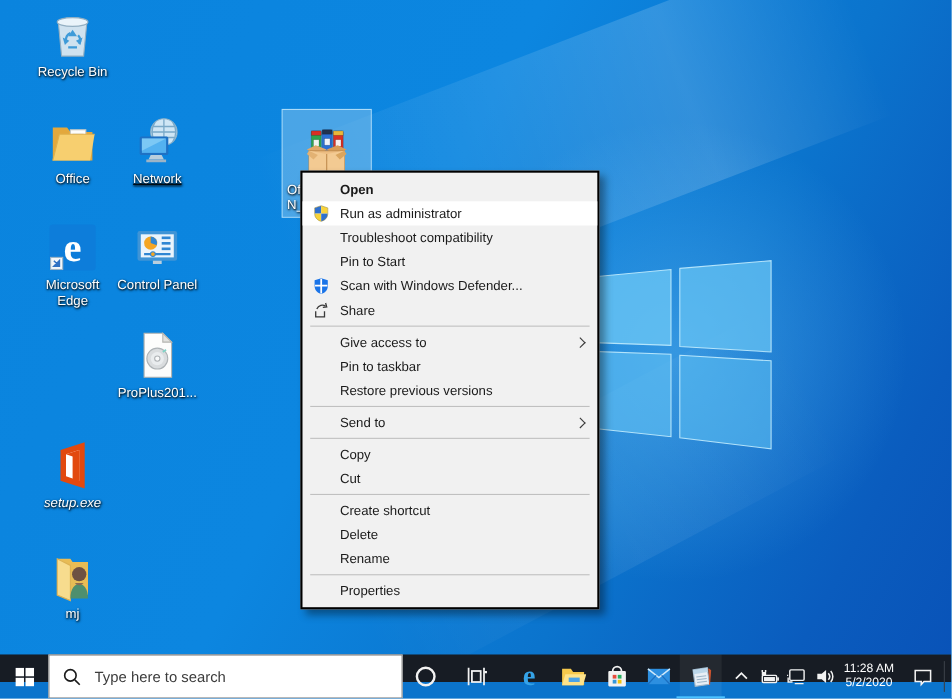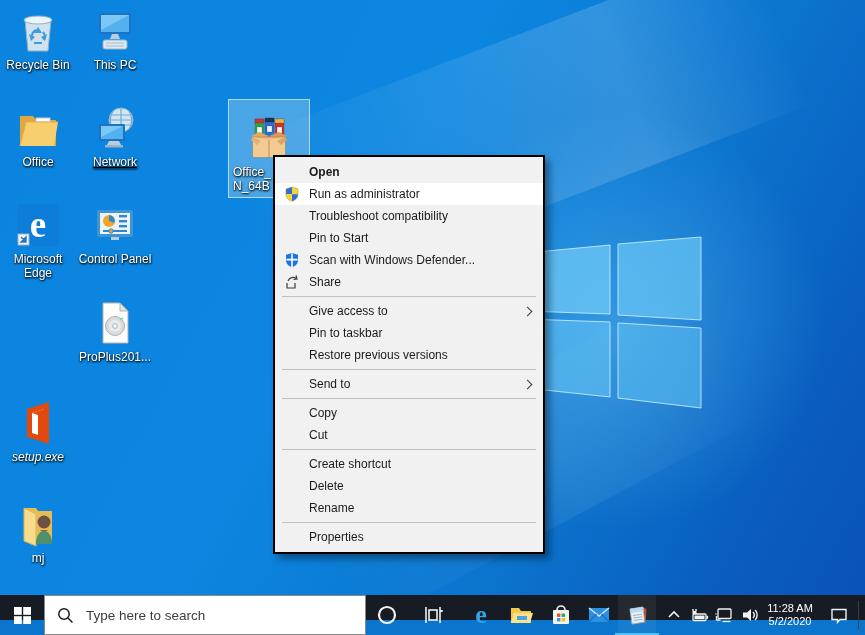--- a/index.html
+++ b/index.html
@@ -12,21 +12,21 @@
       radial-gradient(circle 300px at 615px 320px, rgba(120,205,255,.38), rgba(120,205,255,0) 70%),
       linear-gradient(118deg,#0a84de 0%,#0c86e0 42%,#0b74cd 68%,#0a5cbe 88%,#0953b8 100%);}
   .beam{position:absolute;pointer-events:none;}
   #beam1{left:240px;top:40px;width:560px;height:170px;transform:rotate(-21deg);
     background:linear-gradient(90deg,rgba(255,255,255,0) 0%,rgba(255,255,255,.10) 45%,rgba(255,255,255,.16) 70%,rgba(255,255,255,0) 100%);}
   #beam2{left:300px;top:380px;width:460px;height:150px;transform:rotate(-28deg);
     background:linear-gradient(90deg,rgba(255,255,255,0) 0%,rgba(255,255,255,.07) 55%,rgba(255,255,255,0) 100%);}
   #winlogo{position:absolute;left:512px;top:234px;}
 
   
-  .dicon{position:absolute;width:76px;text-align:center;cursor:default;}
+  .dicon{position:absolute;width:76px;text-align:center;cursor:default;margin-left:28px;}
   .dicon-img{width:48px;height:48px;margin:0 auto;}
   .dicon-label{margin-top:3px;font-size:12px;line-height:14px;color:#fff;
     text-shadow:0 1px 2px rgba(0,0,0,.95),1px 1px 2px rgba(0,0,0,.7);}
   .dicon.selected{background:rgba(150,205,240,.45);outline:1px solid rgba(210,240,255,.8);padding:14px 0 4px;}
   .dicon.selected .dicon-label{text-align:left;padding-left:4px;}
 
   
   #ctxmenu{position:absolute;left:273px;top:155px;width:272px;background:#f1f1f1;
     border:2px solid #000000;box-shadow:5px 5px 7px rgba(0,0,0,.38);
     padding:4px 0;box-sizing:border-box;z-index:50;font-size:12px;color:#1a1a1a;}
@@ -80,33 +80,20 @@
           <path d="M24 20 l4 6 h-8 Z"></path>
           <path d="M17 34 l-2-7 6 3 Z"></path>
           <path d="M31 34 l2-7 -6 3 Z"></path>
         </g>
         <path d="M18 30 a7 7 0 0 1 4-7 M29 25 a7 7 0 0 1 1 8 M20 36 h8" stroke="#3f9bd8" stroke-width="2" fill="none"></path>
       </svg>
     </div>
     <div class="dicon-label">Recycle Bin</div>
   </div>
 
-  <div class="dicon" style="left:77px;top:7px;">
-    <div class="dicon-img">
-      <svg width="48" height="48" viewBox="0 0 48 48">
-        <rect x="8" y="6" width="32" height="21" rx="1.5" fill="#1f71c4"></rect>
-        <rect x="10" y="8" width="28" height="17" fill="#53b1f0"></rect>
-        <path d="M10 8 L38 8 L10 23 Z" fill="#7cc8f5"></path>
-        <path d="M21 27 h6 l2 5 h-10 Z" fill="#b9cedd"></path>
-        <rect x="12" y="33" width="24" height="9" rx="2" fill="#dde8f1" stroke="#9db4c6"></rect>
-        <path d="M15 36 h18 M15 39 h18" stroke="#a9bfd0" stroke-width="1.2"></path>
-      </svg>
-    </div>
-    <div class="dicon-label">This PC</div>
-  </div>
 
   <div class="dicon" style="left:0px;top:104px;">
     <div class="dicon-img">
       <svg width="48" height="48" viewBox="0 0 48 48">
         <path d="M6 12 h13 l3 4 h20 v26 H6 Z" fill="#e3a83c"></path>
         <rect x="22" y="14" width="14" height="26" fill="#fdfdfb" stroke="#c9c9c4"></rect>
         <path d="M24 18 h10 M24 21 h10 M24 24 h10 M24 27 h10" stroke="#b9c6cf" stroke-width="1"></path>
         <path d="M6 42 L12 18 h32 L40 42 Z" fill="#f7cf6f"></path>
         <path d="M6 42 L12 18 h32" fill="none" stroke="#dfb14e"></path>
       </svg>

